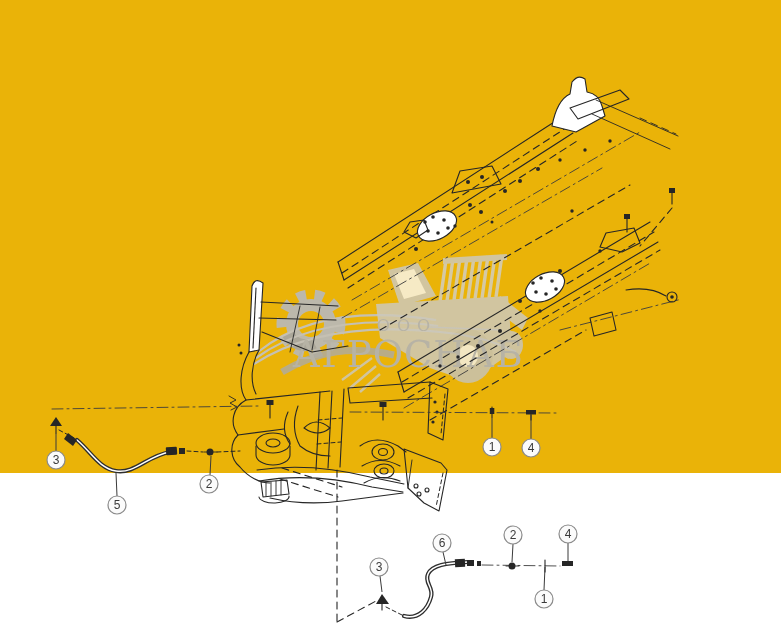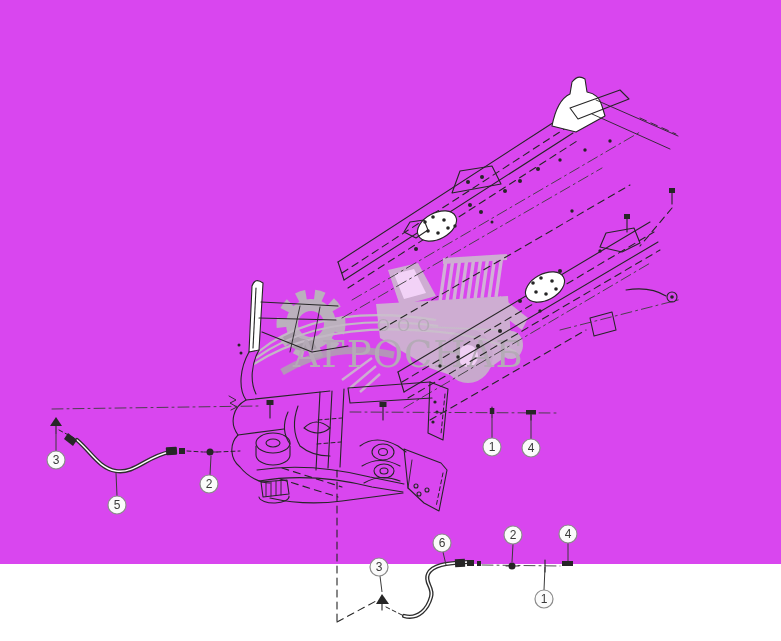--- a/index.html
+++ b/index.html
@@ -1,17 +1,17 @@
 <!DOCTYPE html>
 <html><head>
 <meta charset="utf-8">
 <style>
   html,body{margin:0;padding:0;background:#fff;}
   body{width:781px;height:641px;overflow:hidden;font-family:"Liberation Sans",sans-serif;}
-  .stage{position:relative;width:781px;height:564px;background:#d946ef;}
+  .stage{position:relative;width:781px;height:473px;background:#eab308;}
   svg{display:block;}
   
   .dr{stroke:#262626;fill:none;stroke-width:1.1;stroke-linecap:round;stroke-linejoin:round;}
   .thin{stroke-width:0.9;}
   .dsh{stroke-dasharray:7 5;}
   .dsh2{stroke-dasharray:4 3;stroke-width:1;}
   .ddot{stroke-dasharray:11 4 2 4;stroke-width:0.9;stroke:#3c3c3c;}
   .fil{fill:#262626;stroke:none;}
   .whitefill{fill:#ffffff;}
   

